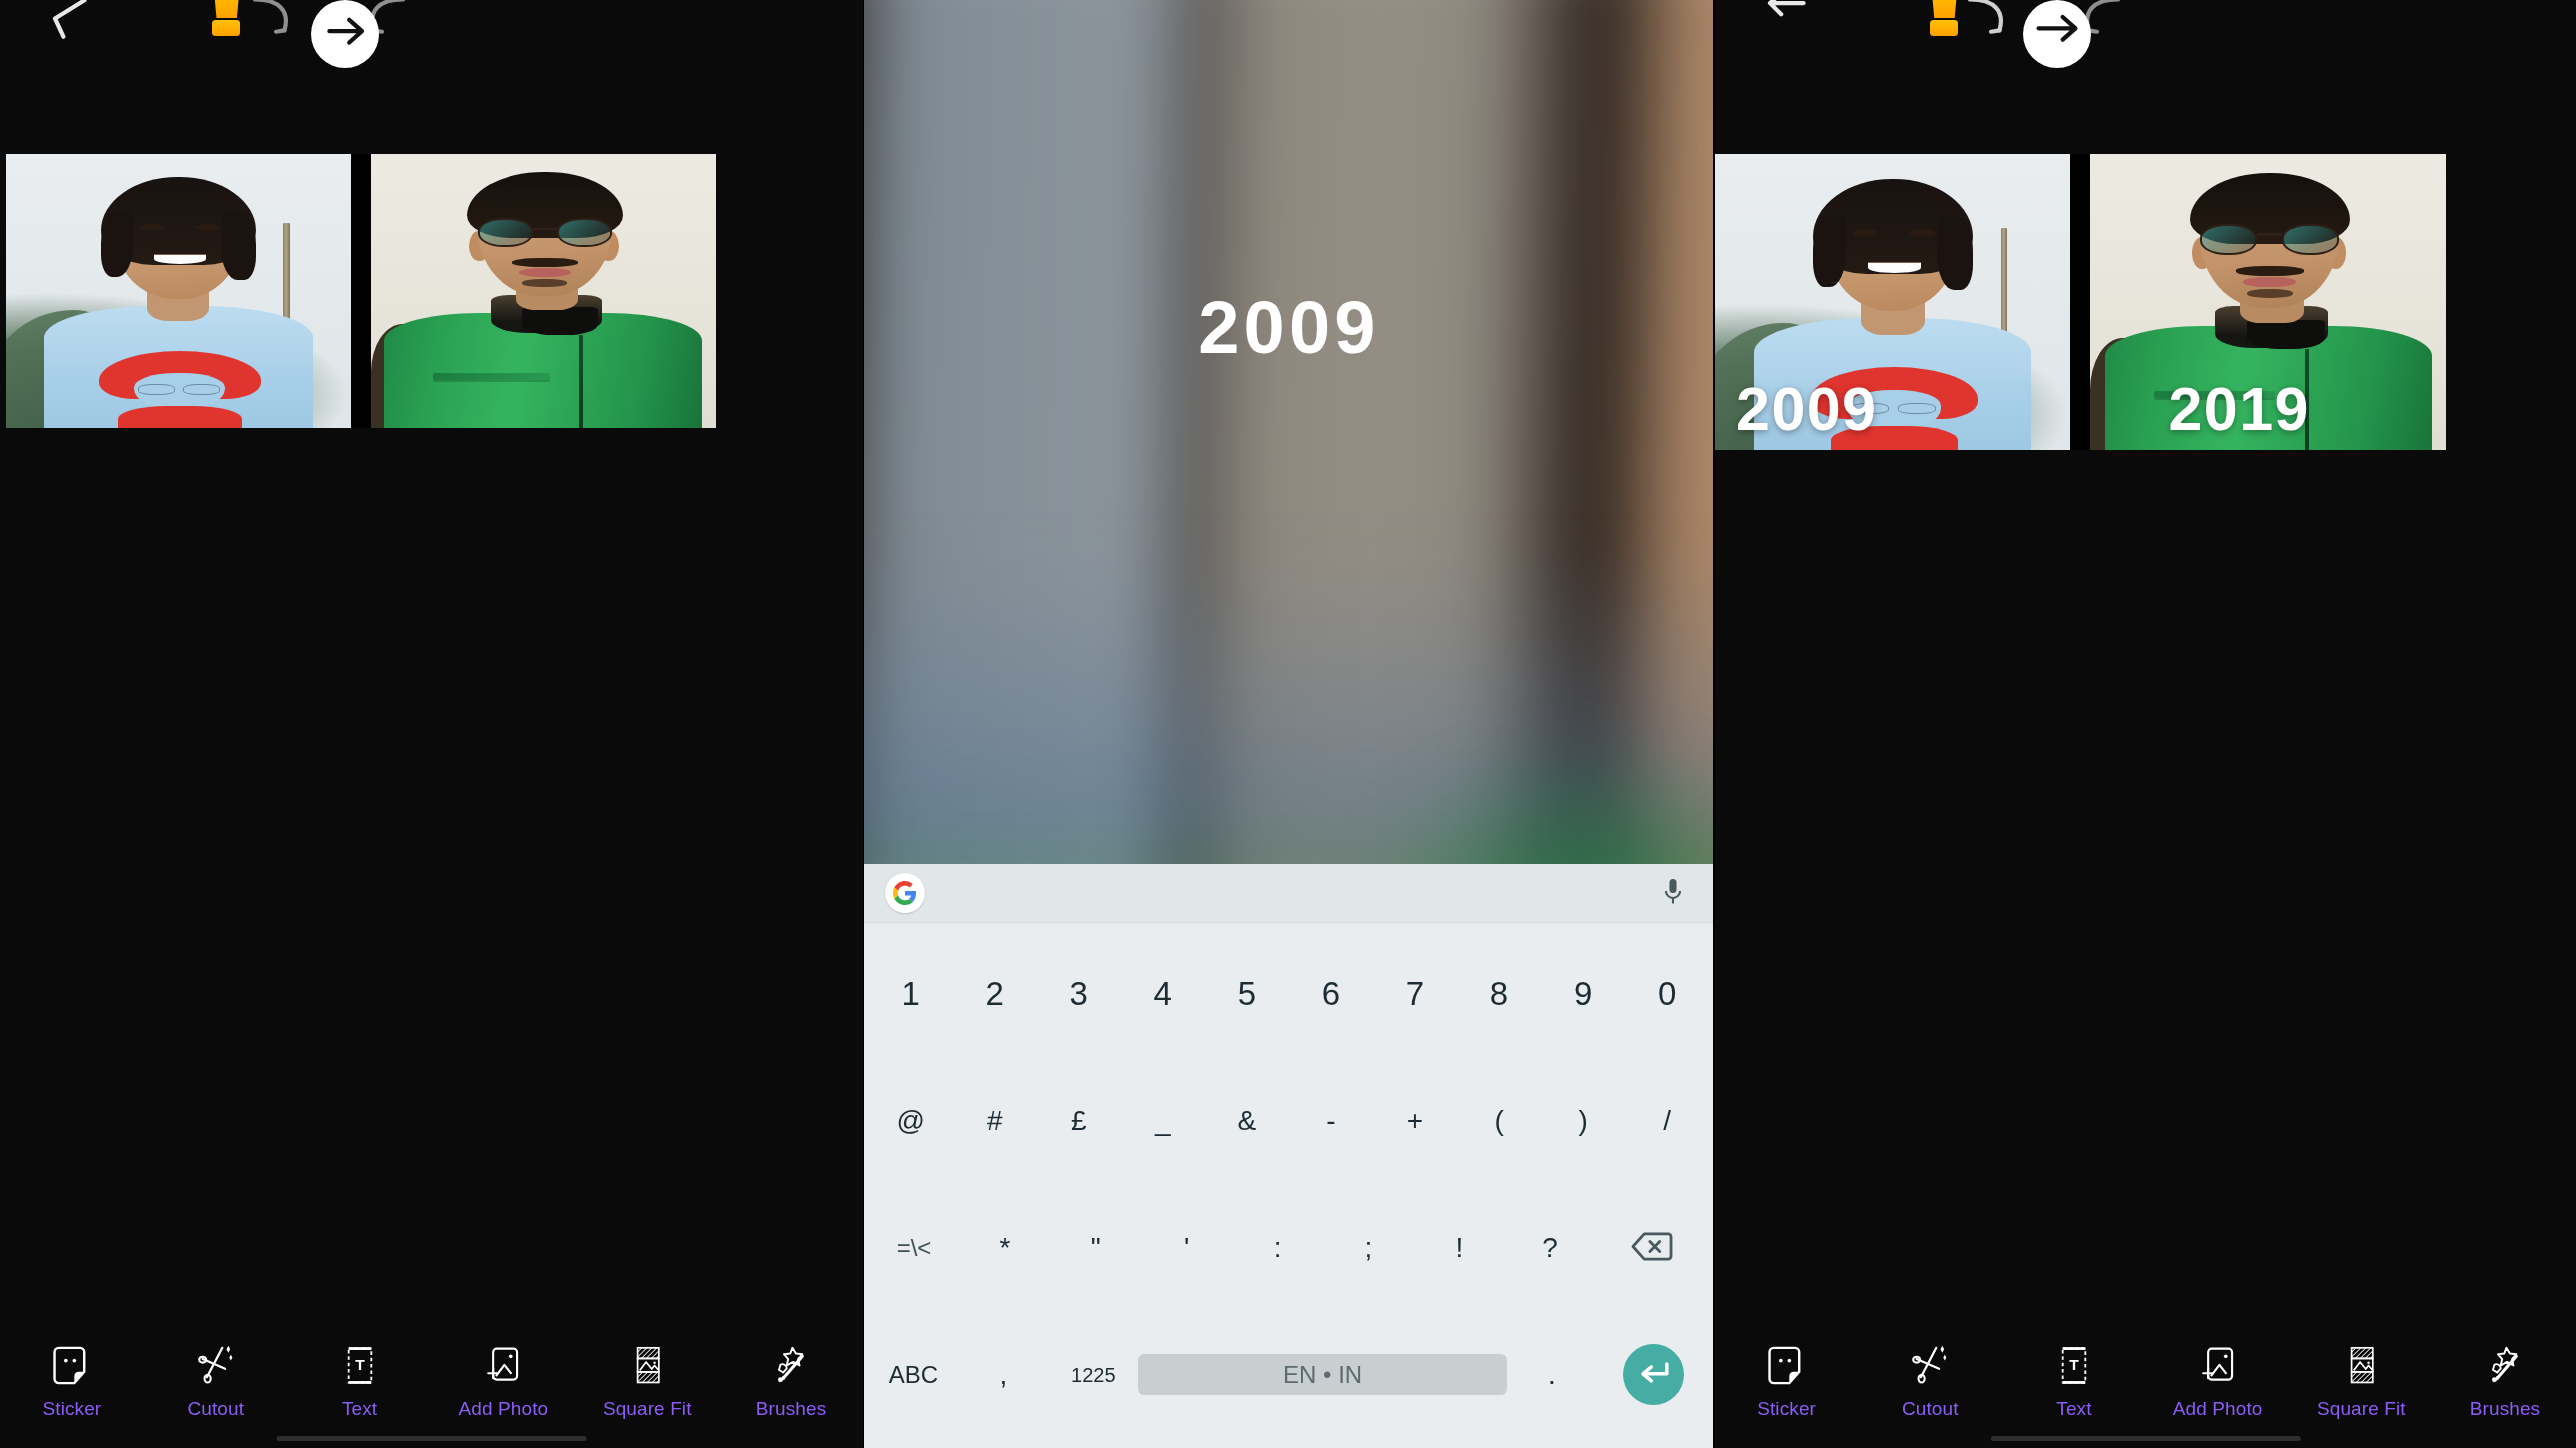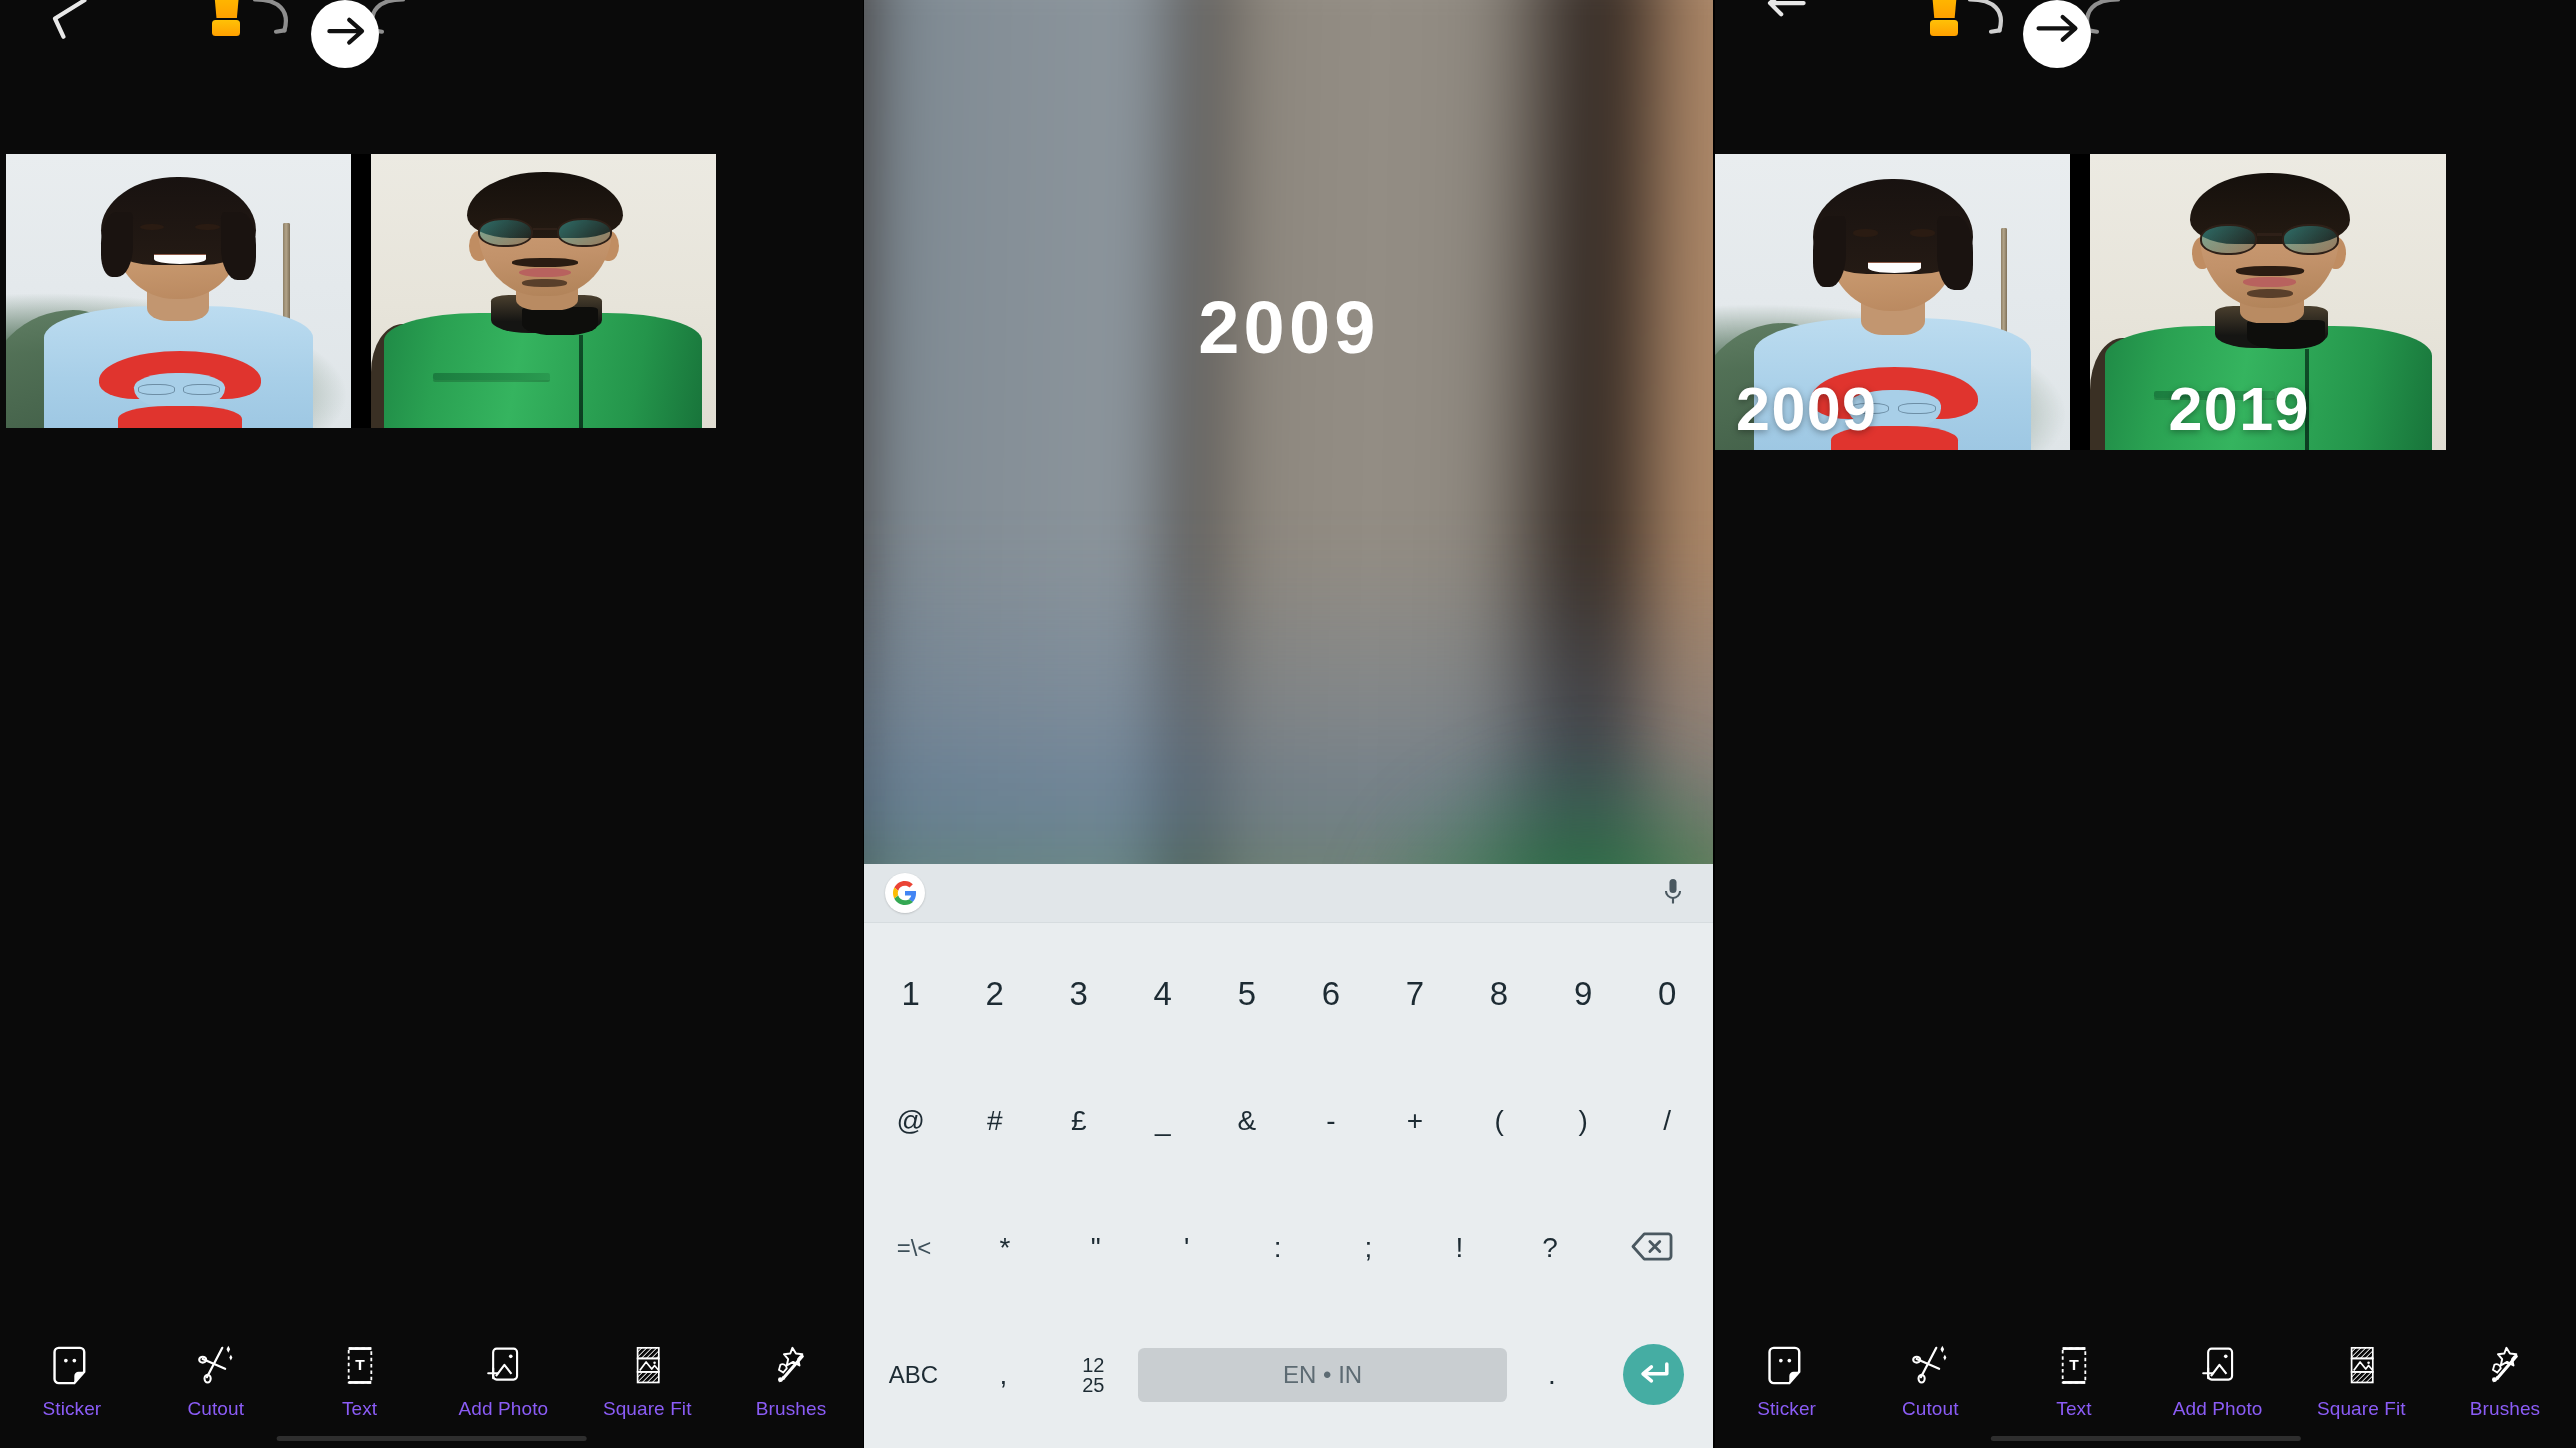--- a/index.html
+++ b/index.html
@@ -172,23 +172,23 @@
 
   .kb-rows { flex:1; display:flex; flex-direction:column;
              padding:7px 4.2px 10px; }
   .kb-row { flex:1; display:flex; align-items:center; }
   .key { flex:1; height:100%; display:flex; align-items:center;
          justify-content:center; font-size:33px; color:#1d2b33;
          user-select:none; }
   .key.small { font-size:24px; }
   .key.sym { font-size:28px; }
   .key-fn { color:#3d4f59; }
-  .key-stack { display:flex; flex-direction:column; align-items:center;
+  .key-stack { display:flex; align-items:center;
                line-height:1.0; font-size:20px; color:#1d2b33; }
-  .space { flex:4.1; height:54px; background:#C9CED1; border-radius:6.4px;
+  .space { flex:4.1; height:41px; background:#C9CED1; border-radius:6.4px;
         display:flex; align-items:center; justify-content:center;
         font-size:24px; color:#5d6b73; }
   .enter { flex:1.25; display:flex; align-items:center; justify-content:center; }
   .enter-btn { width:61px; height:61px; border-radius:50%; background:#45ADA3;
         display:flex; align-items:center; justify-content:center; }
   .bsp { flex:1.25; display:flex; align-items:center; justify-content:center; }
 
   
   .bottombar { position:absolute; left:0; bottom:0; height:133px;
       background:#0a0a0a; display:flex; align-items:center; z-index:20; }

